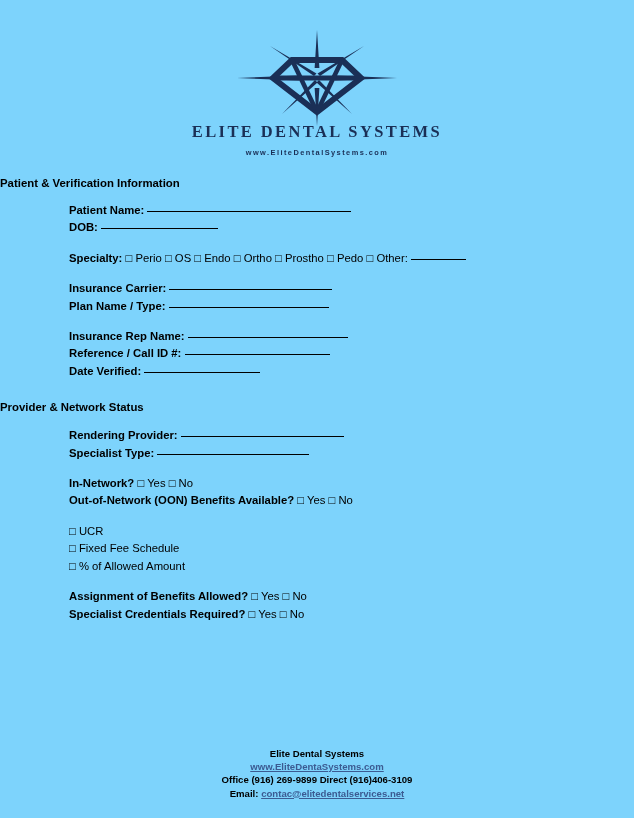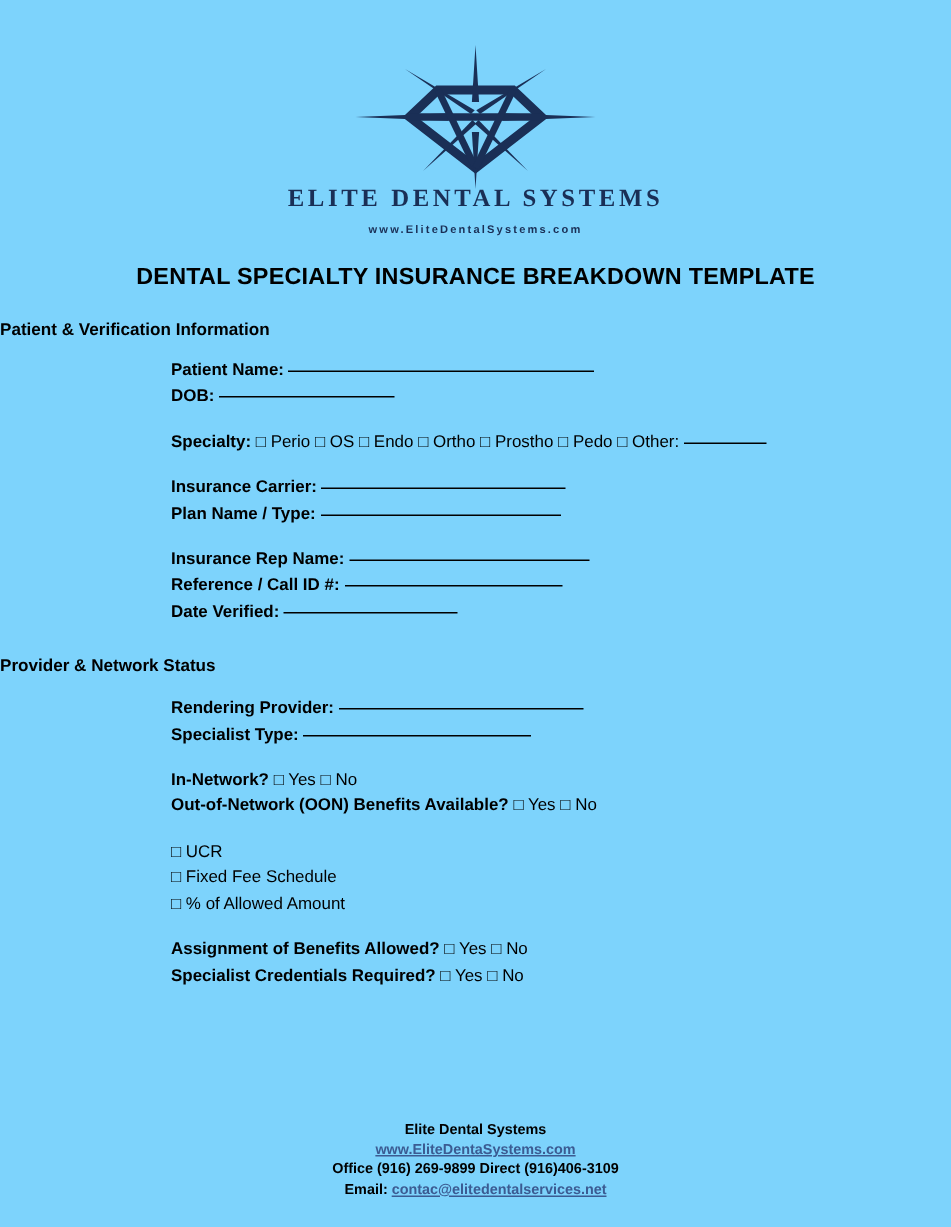--- a/index.html
+++ b/index.html
@@ -81,21 +81,20 @@
     padding-left: 69px;
     padding-right: 40px;
     font-size: 11.3px;
     line-height: 17.4px;
   }
   .group {
     margin-top: 13px;
   }
   .line {
     white-space: nowrap;
-    margin-left: 45px;
   }
   .lbl {
     font-weight: bold;
   }
   .rule {
     display: inline-block;
     border-bottom: 1.3px solid #000;
     vertical-align: 2px;
     height: 0;
   }
@@ -154,21 +153,20 @@
       <path d="M 55,30 L 105,30 L 124,48 L 80,82 L 36,48 Z" fill="none" stroke="#1a2f56" stroke-width="6" stroke-linejoin="miter"></path>
 
       <path d="M 36,48 L 124,48" stroke="#1a2f56" stroke-width="5" fill="none"></path>
       <path d="M 55,30 L 80,82" stroke="#1a2f56" stroke-width="4.5" fill="none"></path>
       <path d="M 105,30 L 80,82" stroke="#1a2f56" stroke-width="4.5" fill="none"></path>
     </svg>
     <div class="logo-wordmark">ELITE DENTAL SYSTEMS</div>
     <div class="logo-tagline">www.EliteDentalSystems.com</div>
   </div>
 
-  <div class="doc-title">DENTAL SPECIALTY INSURANCE BREAKDOWN TEMPLATE</div>
 
   <div class="section-heading">Patient &amp; Verification Information</div>
 
   <div class="content">
 
     <div class="group">
       <div class="line">
         <span class="lbl">Patient Name:</span>
         <span class="rule" style="width:204px"></span>
       </div>

